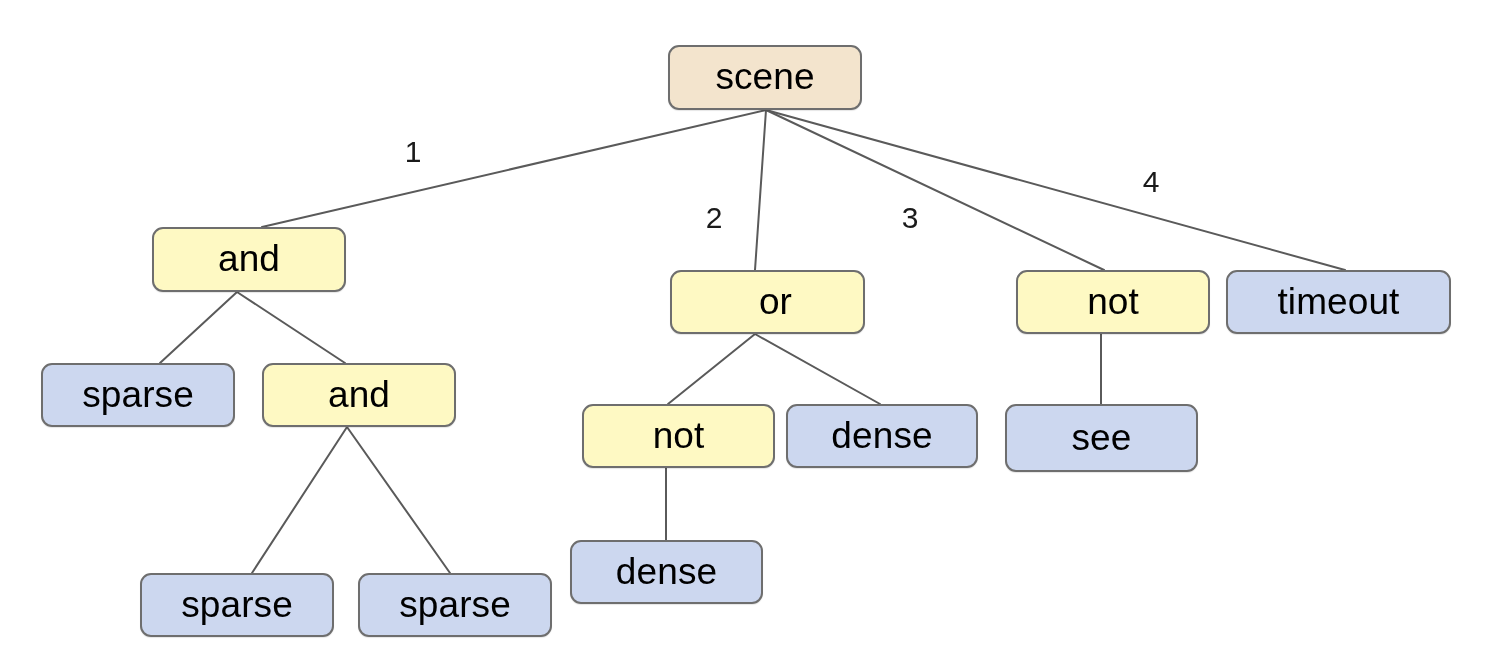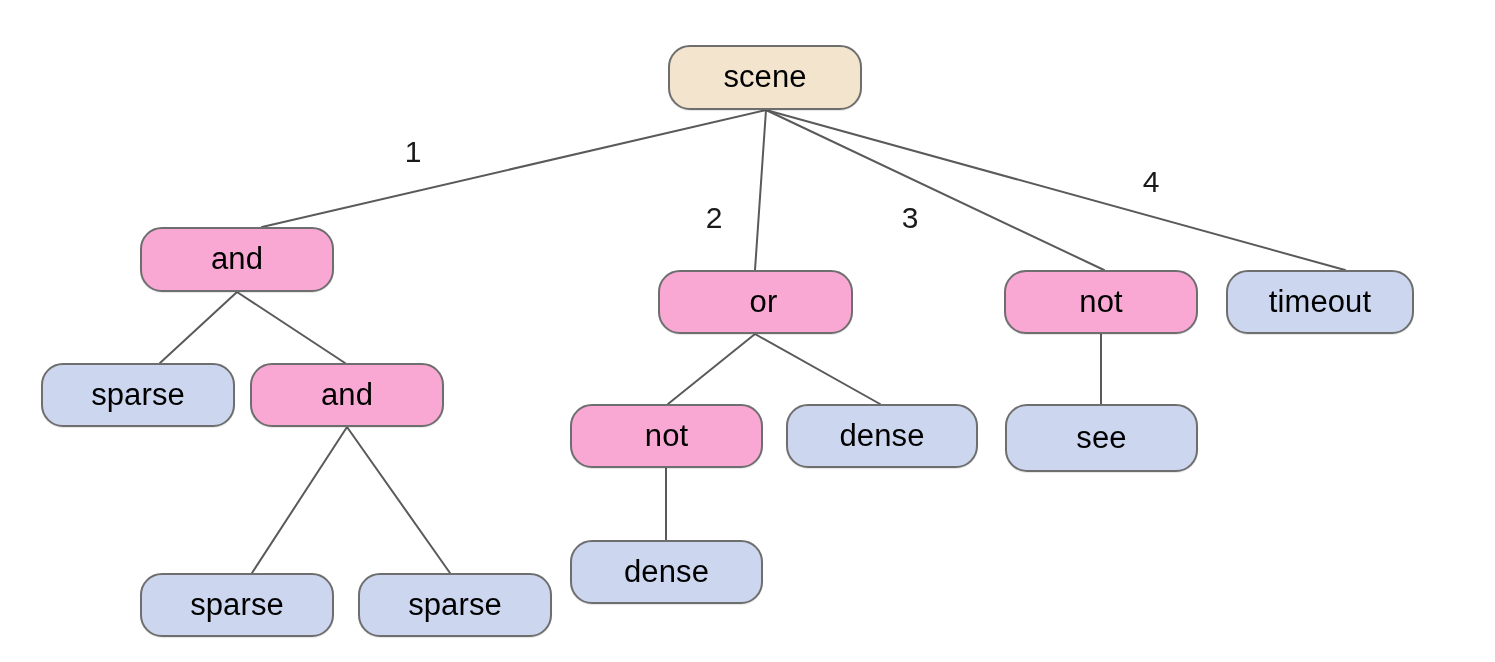--- a/index.html
+++ b/index.html
@@ -23,33 +23,33 @@
     left: 0;
     top: 0;
     width: 1495px;
     height: 662px;
     pointer-events: none;
   }
   .node {
     position: absolute;
     box-sizing: border-box;
     border: 2px solid #6e6e6e;
-    border-radius: 22px;
+    border-radius: 11px;
     display: flex;
     align-items: center;
     justify-content: center;
     color: #000000;
-    font-size: 31px;
+    font-size: 37px;
     line-height: 1;
     letter-spacing: 0.1px;
     white-space: nowrap;
     box-shadow: 0 1px 1px rgba(0,0,0,0.10);
   }
   .node.root { background: #f3e4cd; }
-  .node.op   { background: #f9a8d4; }
+  .node.op   { background: #fef9c3; margin-left: 12px; }
   .node.leaf { background: #ccd7ef; }
   .node-label {
     display: block;
     transform: translateY(-1px);
   }
   .edge-label {
     position: absolute;
     color: #1a1a1a;
     font-size: 30px;
     line-height: 1;
@@ -81,21 +81,21 @@
       </div>
       <div class="node op" style="left: 140px; top: 227px; width: 194px; height: 65px;">
         <span class="node-label">and</span>
       </div>
       <div class="node op" style="left: 658px; top: 270px; width: 195px; height: 64px; padding-left: 16px;">
         <span class="node-label">or</span>
       </div>
       <div class="node op" style="left: 1004px; top: 270px; width: 194px; height: 64px;">
         <span class="node-label">not</span>
       </div>
-      <div class="node leaf" style="left: 1226px; top: 270px; width: 188px; height: 64px;">
+      <div class="node leaf" style="left: 1226px; top: 270px; width: 225px; height: 64px;">
         <span class="node-label">timeout</span>
       </div>
       <div class="node leaf" style="left: 41px; top: 363px; width: 194px; height: 64px;">
         <span class="node-label">sparse</span>
       </div>
       <div class="node op" style="left: 250px; top: 363px; width: 194px; height: 64px;">
         <span class="node-label">and</span>
       </div>
       <div class="node op" style="left: 570px; top: 404px; width: 193px; height: 64px;">
         <span class="node-label">not</span>

